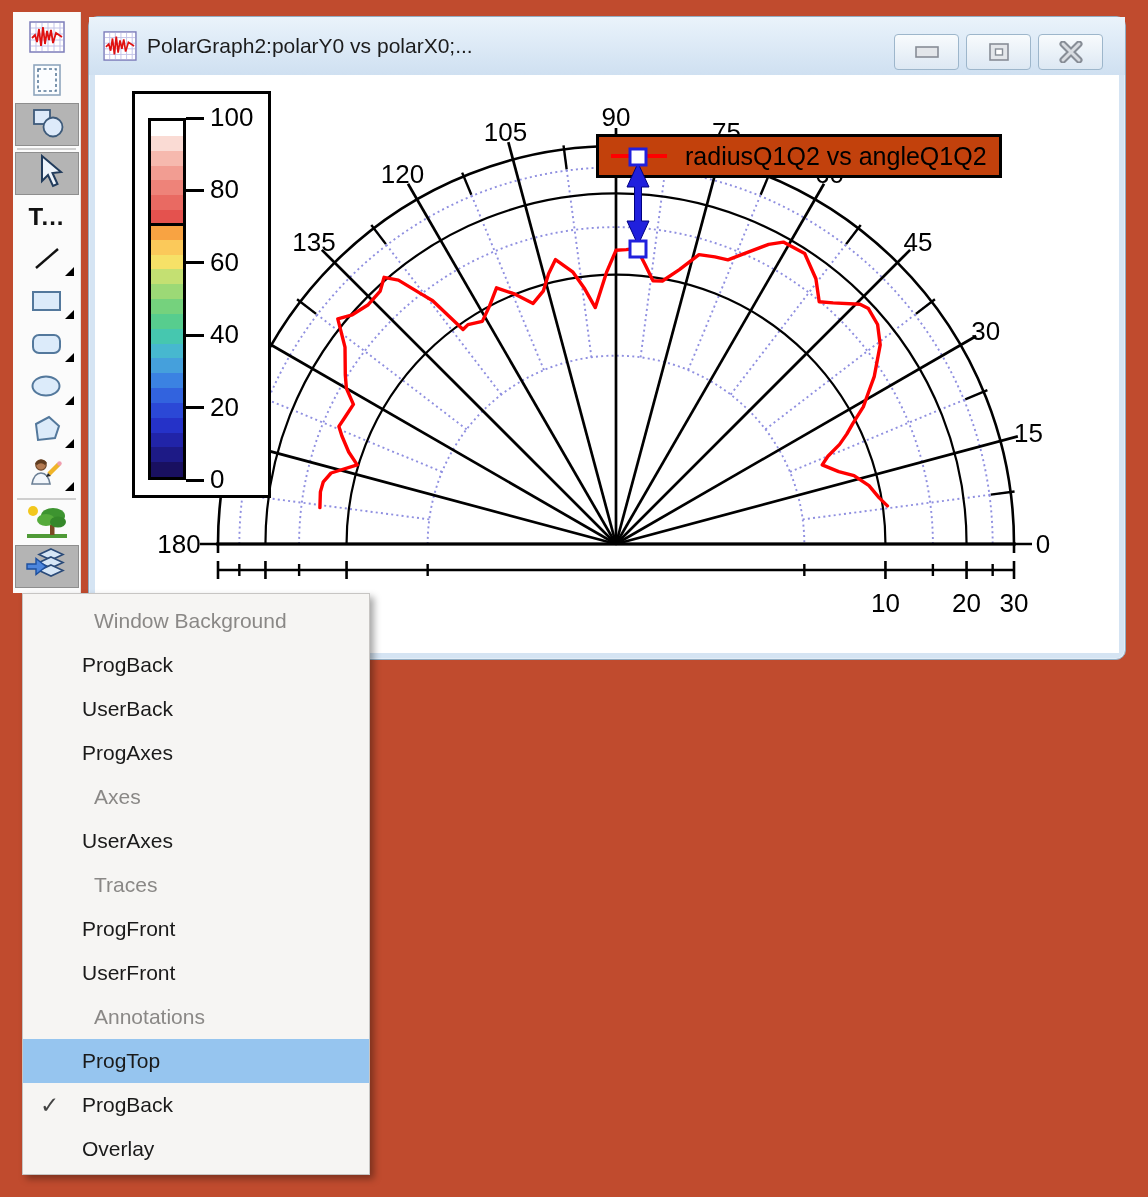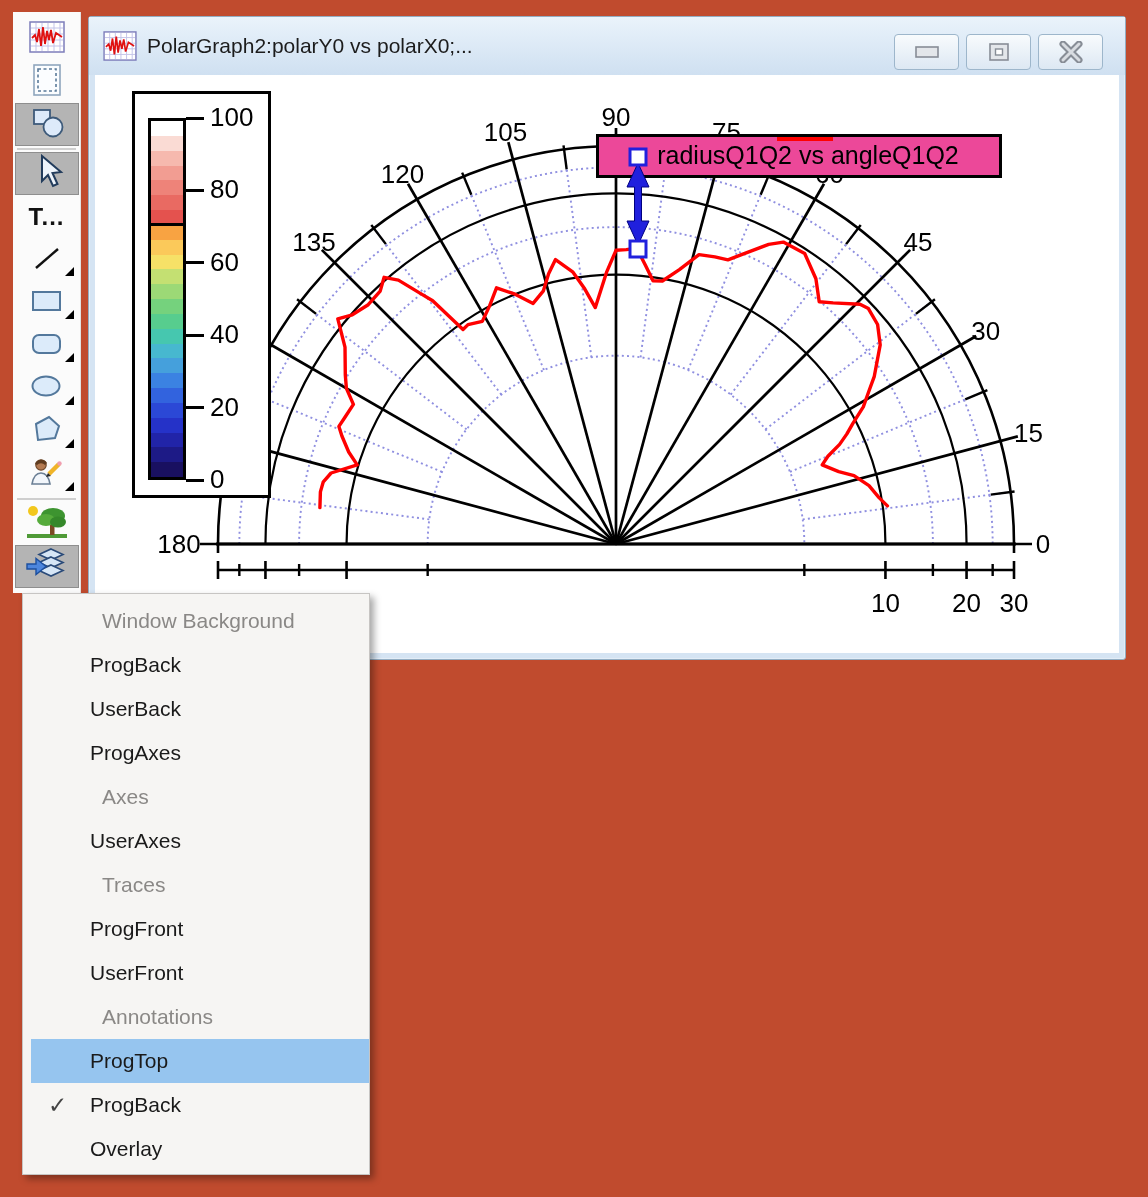--- a/index.html
+++ b/index.html
@@ -12,53 +12,53 @@
   .tool{width:64px;height:43px;margin:0 auto;display:flex;align-items:center;justify-content:center;
     position:relative;border:1px solid transparent;box-sizing:border-box;}
   .tool.pressed{background:#b4b4b4;border:1px solid #8e8e8e;}
   .tool .flyout{position:absolute;right:4px;bottom:4px;width:0;height:0;
     border-left:9px solid transparent;border-bottom:9px solid #000;}
   .tool-sep{height:2px;background:#cfcfcf;margin:2px 4px;}
   .ttext{font-size:24px;font-weight:700;color:#111;letter-spacing:1px;}
 
   
   .window{position:absolute;left:88px;top:16px;width:1036px;height:642px;
-    background:#d5e4f3;border:1px solid #93adc2;border-radius:3px;
+    background:#d5e4f3;border:1px solid #93adc2;border-radius:10px;
     box-shadow:0 0 0 1px rgba(255,255,255,.35) inset;}
   .titlebar{position:absolute;left:0;top:0;right:0;height:58px;
     background:linear-gradient(#eaf3fb,#cfe0f1);display:flex;align-items:center;}
   .title-icon{margin-left:14px;width:34px;height:30px;flex:0 0 auto;}
   .title-text{margin-left:10px;font-size:21px;color:#1c1c1c;}
   .win-controls{position:absolute;right:22px;top:17px;display:flex;gap:7px;}
   .win-btn{width:63px;height:34px;background:linear-gradient(#f8fbfd,#dde8f3);
     border:1px solid #9db6cb;border-radius:4px;display:flex;align-items:center;justify-content:center;}
   .content{position:absolute;left:6px;top:58px;width:1024px;height:578px;background:#ffffff;overflow:hidden;}
 
   
   .colorbox{position:absolute;left:37px;top:16px;width:139px;height:407px;background:#fff;
     border:3px solid #000;box-sizing:border-box;z-index:20;}
   .cbar{position:absolute;left:13px;top:24px;width:38px;height:362px;border:3px solid #000;box-sizing:border-box;}
   .cbar-grad{position:absolute;inset:0;}
   .cbar-divider{position:absolute;left:0;right:0;height:3px;background:#000;bottom:70.4%;}
   .ctick{position:absolute;left:51px;width:18px;height:3px;background:#000;}
   .clabel{position:absolute;left:75px;font-size:26px;color:#000;line-height:26px;}
 
-  .legendbox{position:absolute;left:501px;top:59px;width:400px;height:38px;background:#ec4899;
-    border:3px solid #000;display:flex;align-items:center;z-index:20;flex-direction:column;}
+  .legendbox{position:absolute;left:501px;top:59px;width:400px;height:38px;background:#c2410c;
+    border:3px solid #000;display:flex;align-items:center;z-index:20;}
   .leg-line{width:56px;height:4px;background:#ff0000;margin-left:12px;flex:0 0 auto;}
   .leg-text{margin-left:18px;font-size:25px;color:#000;white-space:nowrap;}
 
   .arrow-svg{position:absolute;left:521px;top:62px;z-index:30;pointer-events:none;}
 
   
   .menu{position:absolute;left:22px;top:593px;width:348px;height:582px;z-index:50;
     background:#f6f5f3;border:1px solid #c7c5c3;box-shadow:4px 4px 7px rgba(0,0,0,.35);
     padding-top:5px;box-sizing:border-box;}
   .menu-item{height:44px;display:flex;align-items:center;font-size:21px;color:#1a1a1a;
-    padding-left:59px;position:relative;margin-left:8px;}
+    padding-left:59px;position:relative;}
   .menu-item.header{color:#8a8886;padding-left:71px;}
   .menu-item.highlighted{background:#96c5ef;}
   .menu-check{position:absolute;left:17px;top:50%;transform:translateY(-50%);
     font-size:23px;color:#444;}
 </style>
 </head>
 <body>
 
 <div class="screen">
 

